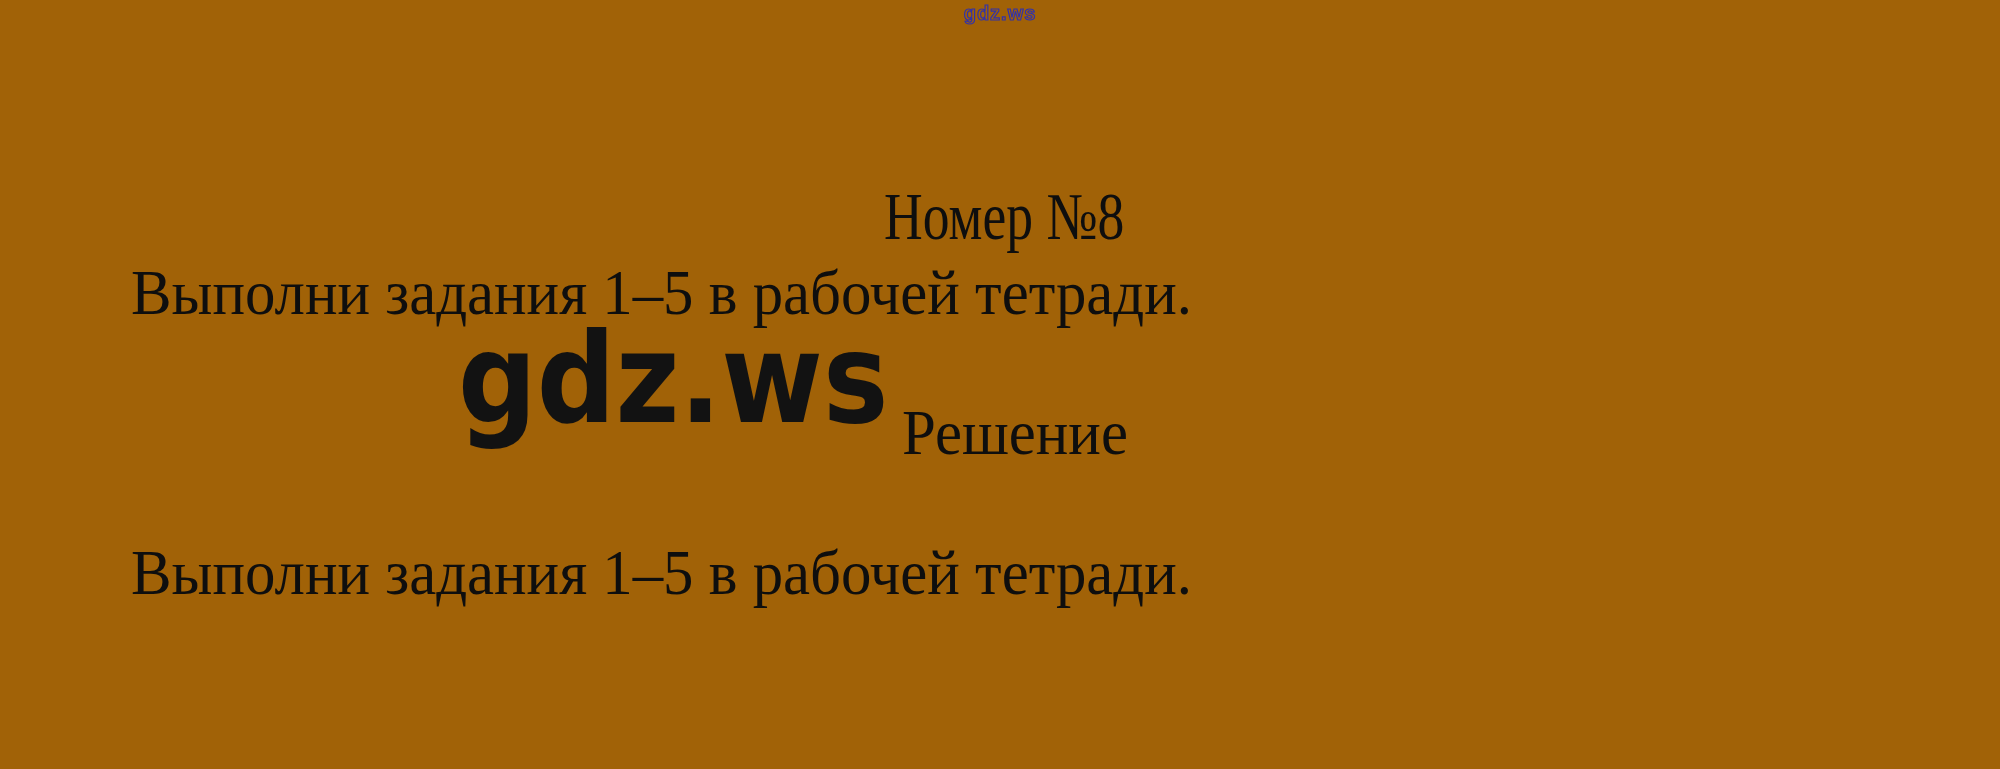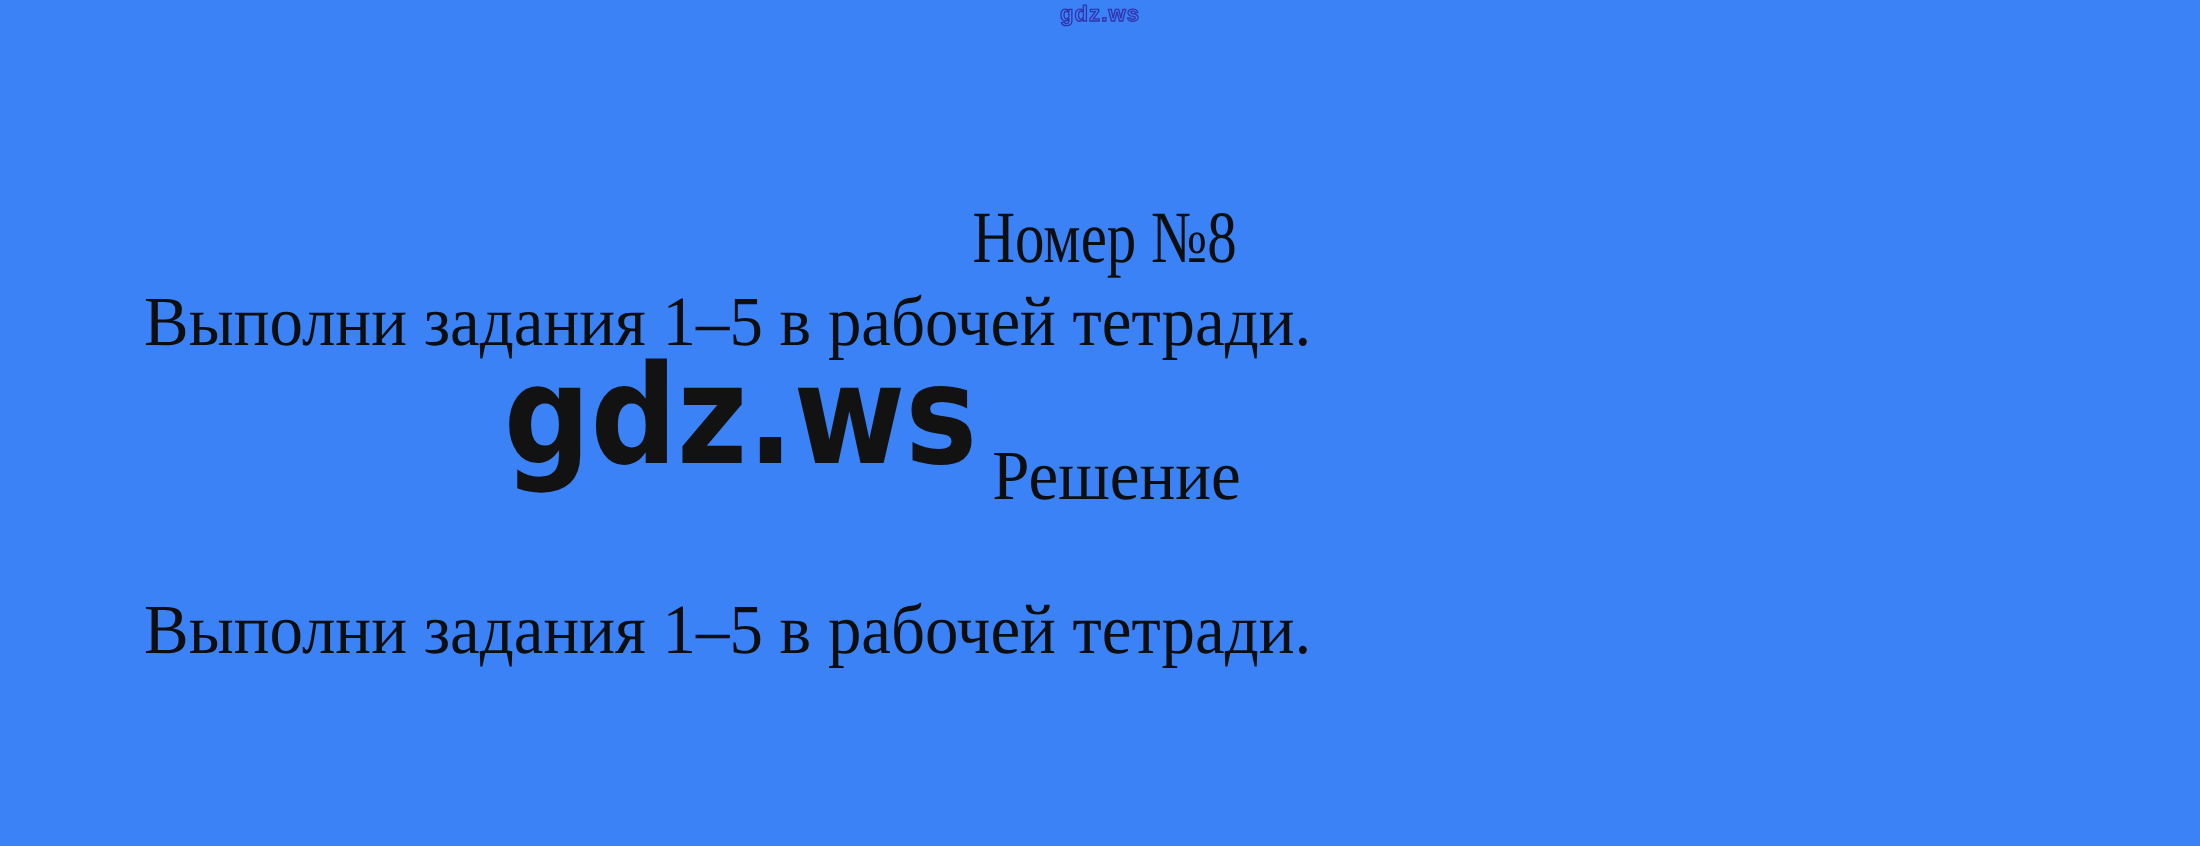--- a/index.html
+++ b/index.html
@@ -4,21 +4,21 @@
 <style>
   html, body {
     margin: 0;
     padding: 0;
     background: #ffffff;
   }
   .page {
     position: relative;
     width: 2000px;
     height: 769px;
-    background: #3b82f6;
+    background: #a16207;
     overflow: hidden;
     color: #0e0e0e;
   }
   
   .wm-top {
     position: absolute;
     top: 3px;
     left: 50%;
     transform: translateX(-50%);
     font: 700 20px/1 "Liberation Sans", sans-serif;

